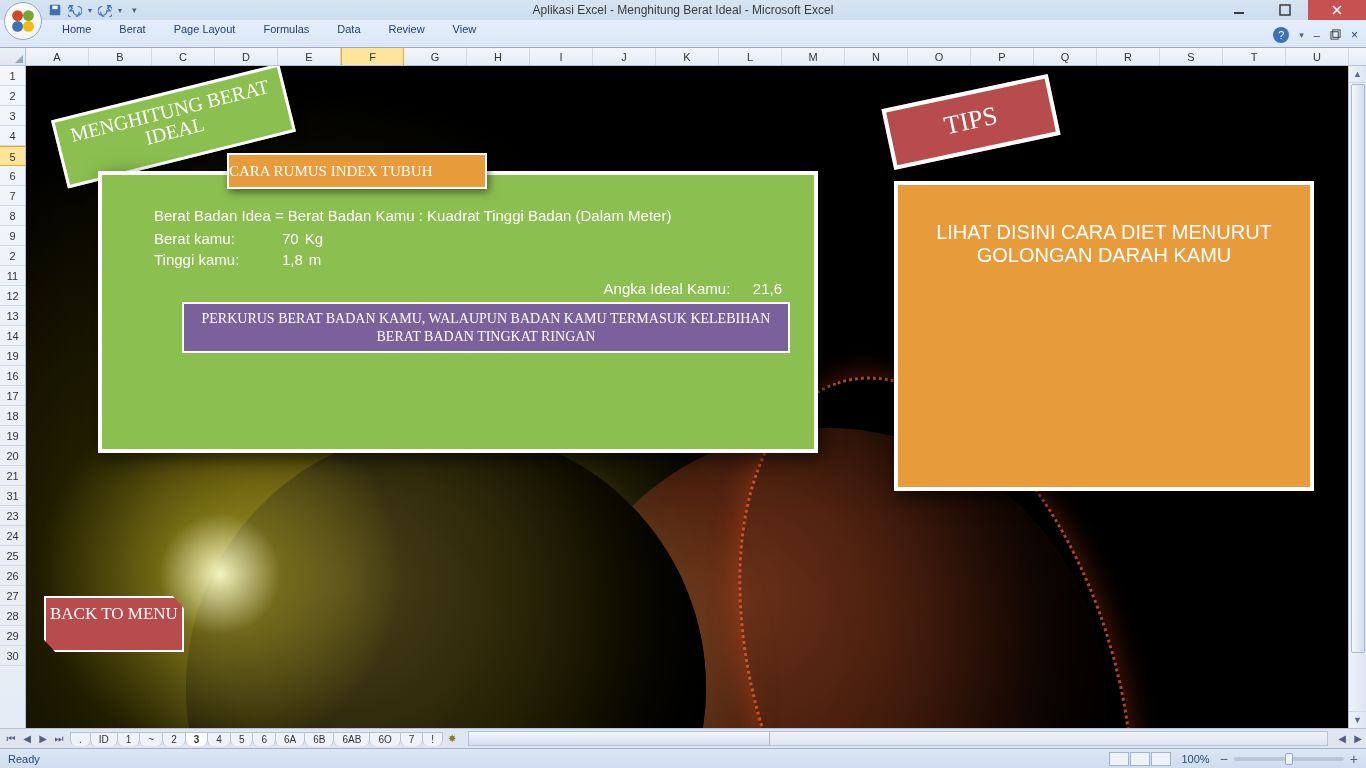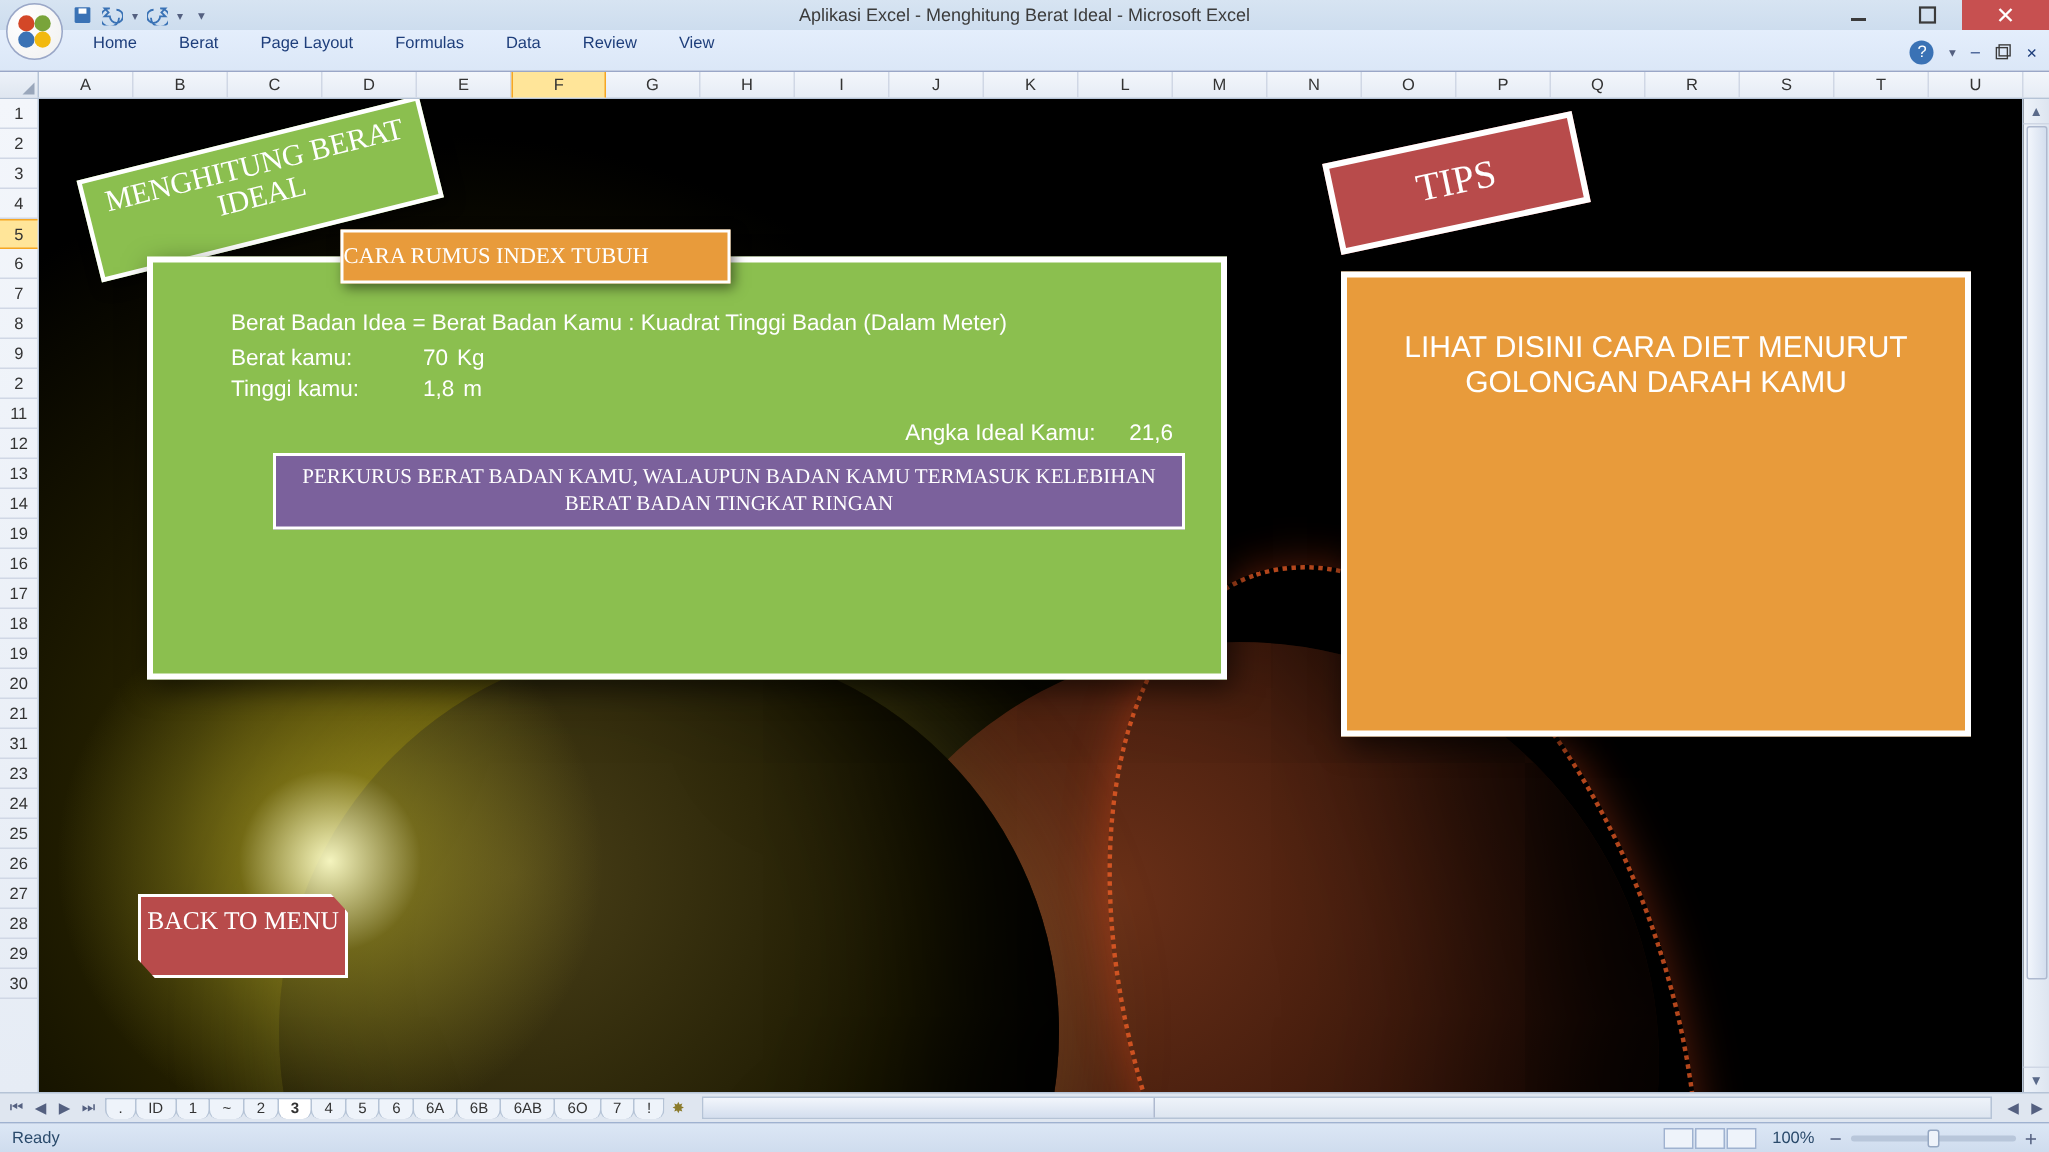--- a/index.html
+++ b/index.html
@@ -47,21 +47,21 @@
 .green-card{ position:absolute; left:72px; top:105px; width:720px; height:282px; background:#8bbf4f; border:4px solid #fff; box-shadow:4px 6px 18px rgba(0,0,0,.6);}
 .orange-small{ position:absolute; left:125px; top:-22px; width:260px; height:36px; background:#e89b3b; border:2px solid #fff; box-shadow:2px 3px 8px rgba(0,0,0,.5); color:#fff; font-family:"Comic Sans MS",cursive; font-size:15px; text-align:left; line-height:32px;}
 .green-card .body{ padding:30px 28px 8px 52px; color:#fff; font-family:"Comic Sans MS",cursive; font-size:15px; line-height:1.4;}
 .row-line{display:flex; gap:18px;}
 .row-line .lbl{width:110px; text-align:left;}
 .ideal-row{padding-right:32px; text-align:right; color:#fff; font-family:"Comic Sans MS",cursive; font-size:15px; margin-top:2px;}
 .purple-bar{ margin:4px 24px 0 80px; background:#7b619c; border:2px solid #fff; color:#fff; font-family:"Comic Sans MS",cursive; font-size:14px; text-align:center; padding:6px 10px; line-height:1.25;}
 
 .tips-tag{ position:absolute; right:310px; top:25px; width:170px; height:62px; background:#b84b4b; border:4px solid #fff; box-shadow:3px 4px 10px rgba(0,0,0,.55); transform:rotate(-12deg); color:#fff; font-family:"Comic Sans MS",cursive; font-size:26px; text-align:center; line-height:52px;}
 .orange-card{ position:absolute; right:52px; top:115px; width:420px; height:310px; background:#e89b3b; border:4px solid #fff; box-shadow:4px 6px 18px rgba(0,0,0,.6); color:#fff; font-family:"Comic Sans MS",cursive; font-size:20px; text-align:center; padding:36px 28px;}
-.back-btn{ position:absolute; left:18px; top:530px; width:140px; height:56px; background:#b84b4b; border:2px solid #fff; box-shadow:3px 4px 10px rgba(0,0,0,.55); color:#fff; font-family:"Comic Sans MS",cursive; font-size:17px; text-align:right; padding:6px 4px; line-height:1.15; clip-path: polygon(0 0, 92% 0, 100% 22%, 100% 100%, 8% 100%, 0 78%); margin-left: 48px;}
+.back-btn{ position:absolute; left:18px; top:530px; width:140px; height:56px; background:#b84b4b; border:2px solid #fff; box-shadow:3px 4px 10px rgba(0,0,0,.55); color:#fff; font-family:"Comic Sans MS",cursive; font-size:17px; text-align:left; padding:6px 4px; line-height:1.15; clip-path: polygon(0 0, 92% 0, 100% 22%, 100% 100%, 8% 100%, 0 78%);}
 
 .vscroll{position:absolute; right:0; top:0; bottom:0; width:18px; background:linear-gradient(90deg,#eef3fa,#dde5f0); border-left:1px solid #b5c3d6; display:flex; flex-direction:column; align-items:center;}
 .vscroll .arr{height:17px;width:100%;display:flex;align-items:center;justify-content:center;color:#5a6a8a;font-size:9px;border-bottom:1px solid #cfd7e5}
 .vscroll .thumb{margin-top:1px;width:14px;height:86%; background:linear-gradient(90deg,#f2f6fc,#d4deee); border:1px solid #aeb9cf; border-radius:2px;}
 
 
 .tabs-row{ position:absolute; left:0; right:0; bottom:20px; height:20px; background:#dfe6f0; border-top:1px solid #b5c3d6; display:flex; align-items:center; font-size:10px;}
 .nav-btns{display:flex; padding:0 4px; gap:2px;}
 .nav-btns span{width:14px;text-align:center;color:#546080;}
 .sheet-tab{ padding:1px 8px; background:#eef3fa; border:1px solid #b5c3d6; border-bottom:none; border-radius:0 0 6px 6px; margin-right:-1px; color:#333; white-space:nowrap;}

